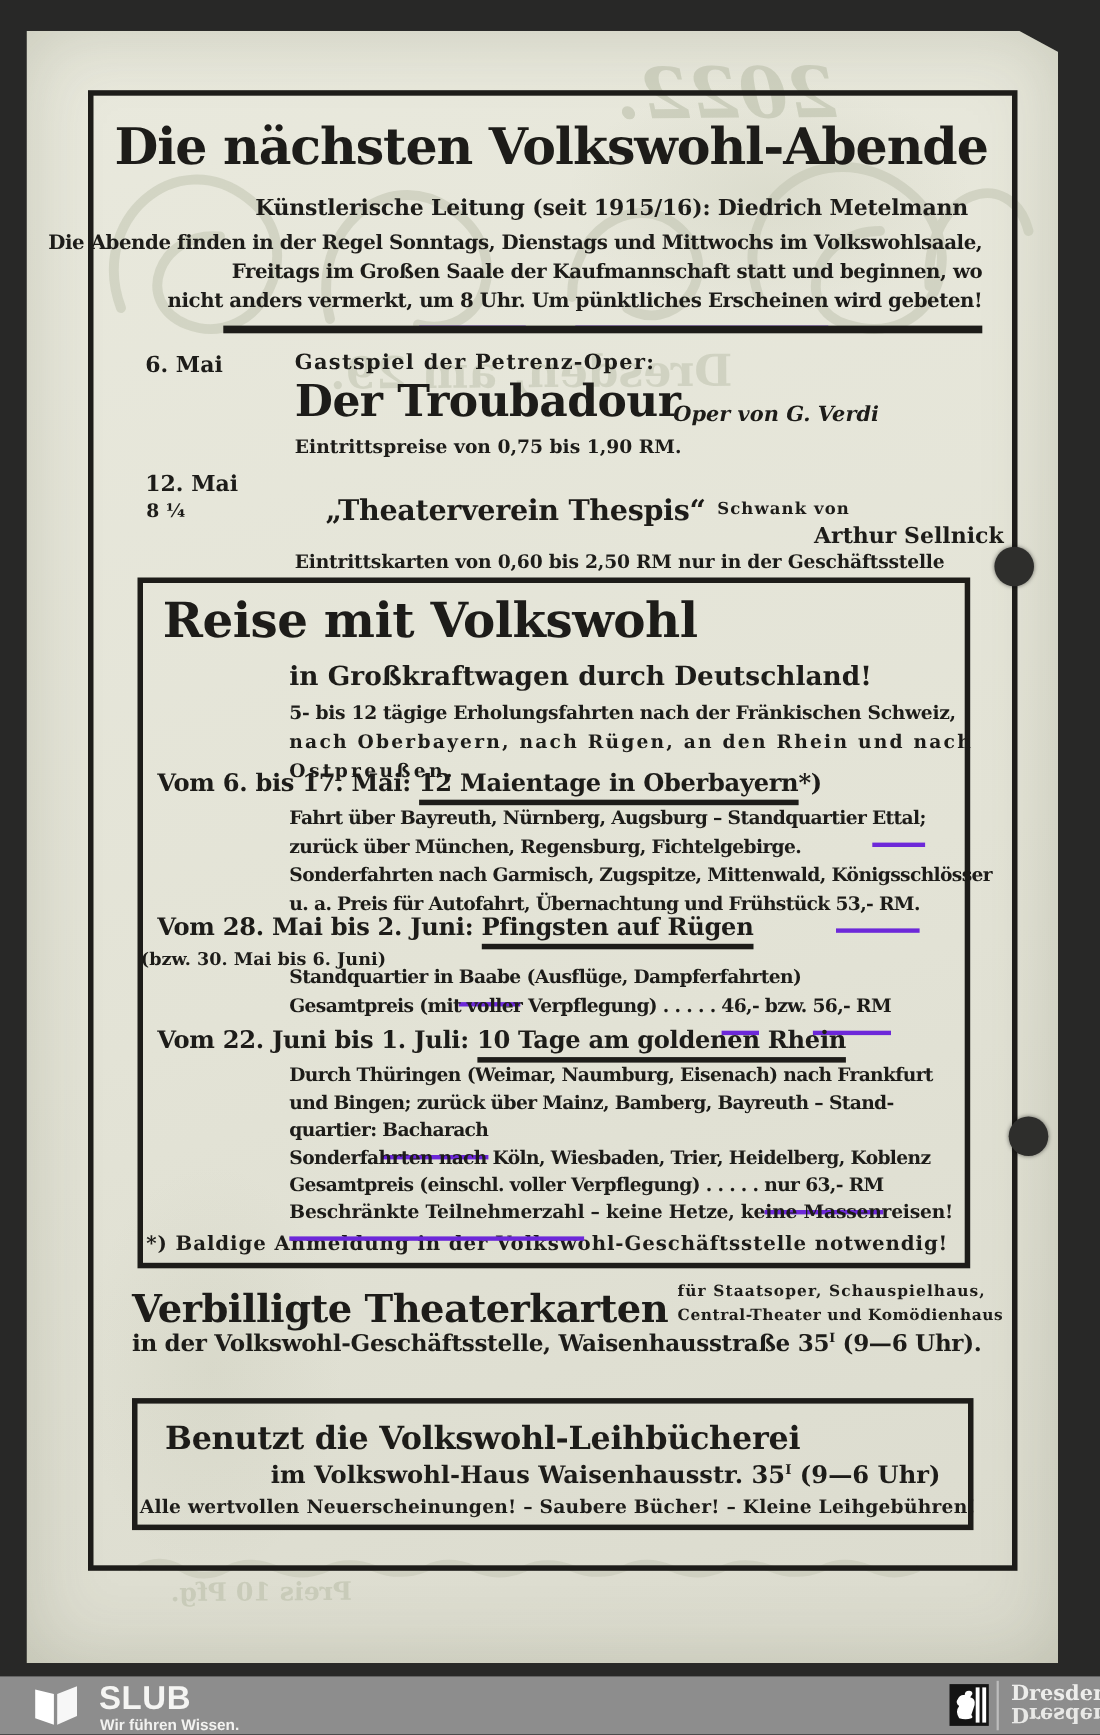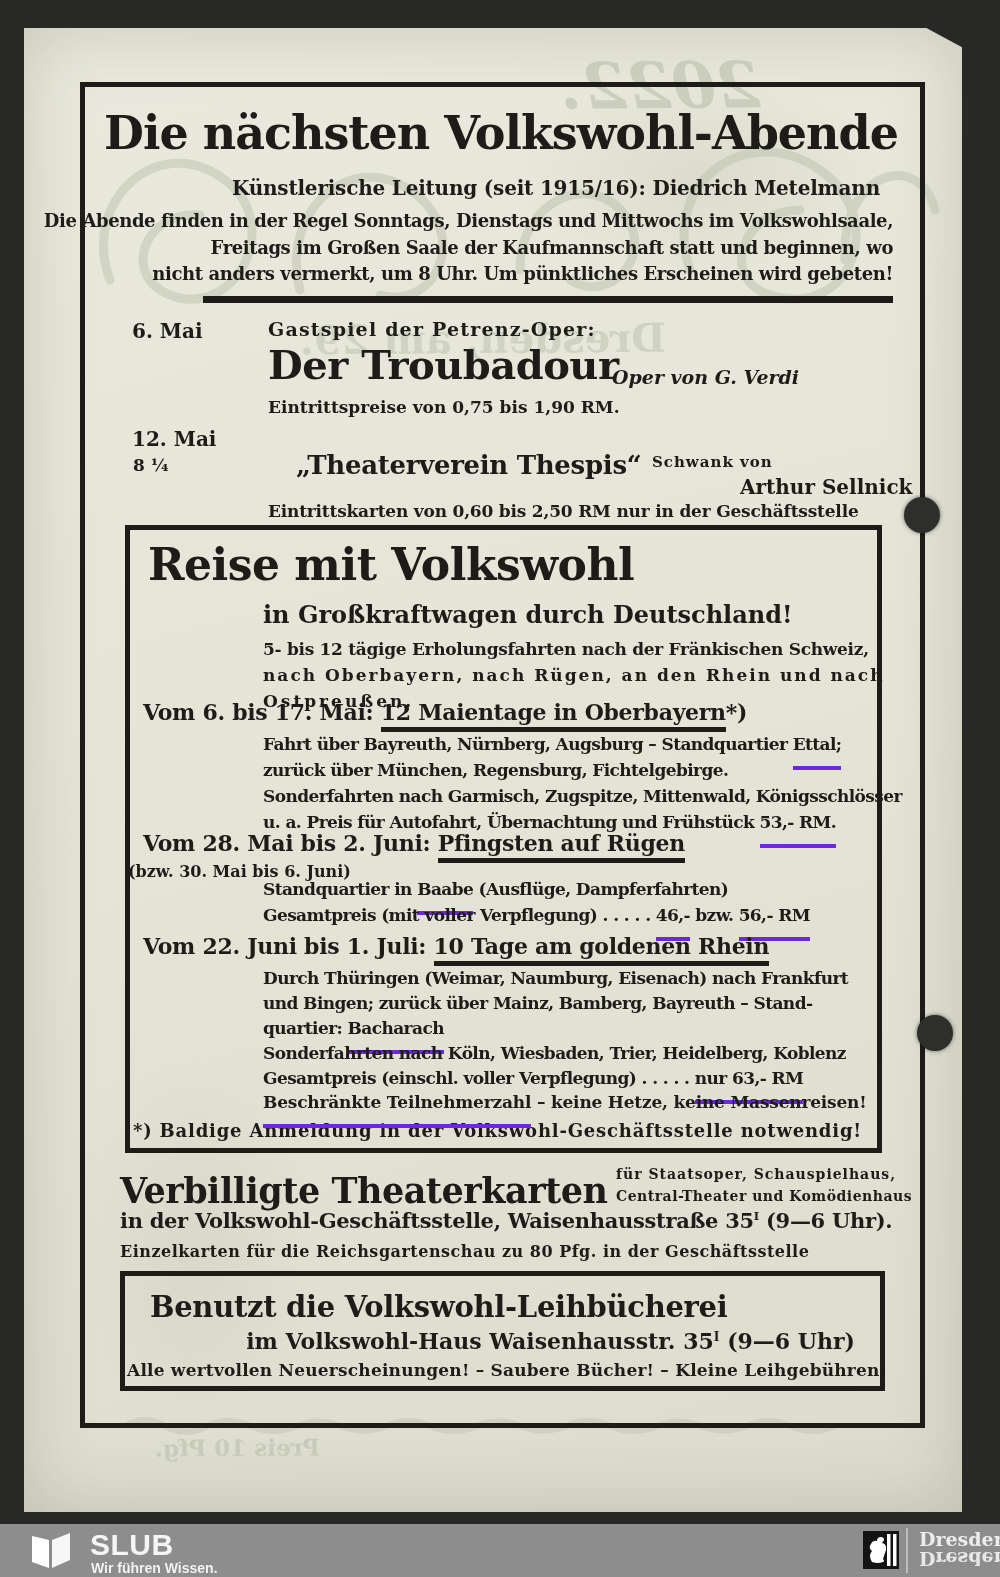--- a/index.html
+++ b/index.html
@@ -185,21 +185,20 @@
   <div class="abs z3" id="t-closing">
     <span class="u">Beschränkte Teilnehmerzahl</span><span> – keine Hetze, keine Massenreisen!</span>
   </div>
 
   <div class="abs z3" id="th-title">Verbilligte Theaterkarten</div>
   <div class="abs z3" id="th-side1">für Staatsoper, Schauspielhaus,</div>
   <div class="abs z3" id="th-side2">Central-Theater und Komödienhaus</div>
   <div class="abs z3" id="th-line2">
     <span>in der Volkswohl-Geschäftsstelle, Waisenhausstraße 35</span><sup>I</sup><span> (9—6 Uhr).</span>
   </div>
-  <div class="abs z3" id="th-line3">Einzelkarten für die Reichsgartenschau zu 80 Pfg. in der Geschäftsstelle</div>
 
   <div id="lbox"></div>
   <div class="abs z3" id="l-title">Benutzt die Volkswohl-Leihbücherei</div>
   <div class="abs z3" id="l-line2">
     <span>im Volkswohl-Haus Waisenhausstr. 35</span><sup>I</sup><span> (9—6 Uhr)</span>
   </div>
   <div class="abs z3" id="l-line3">Alle wertvollen Neuerscheinungen! – Saubere Bücher! – Kleine Leihgebühren!</div>
 
   <div class="hole" id="hole1"></div>
   <div class="hole" id="hole2"></div>

